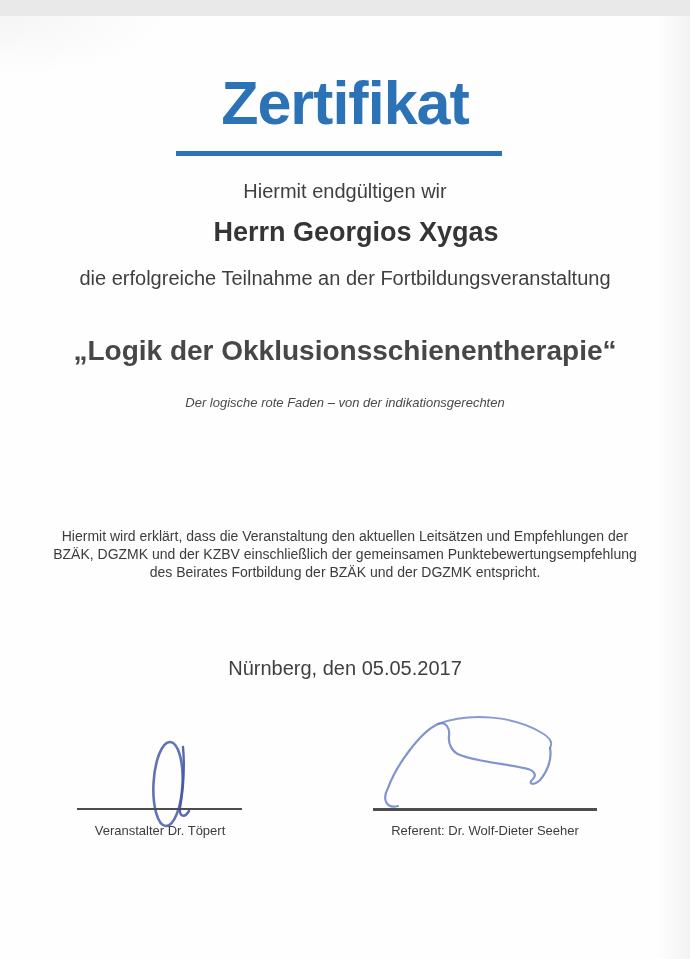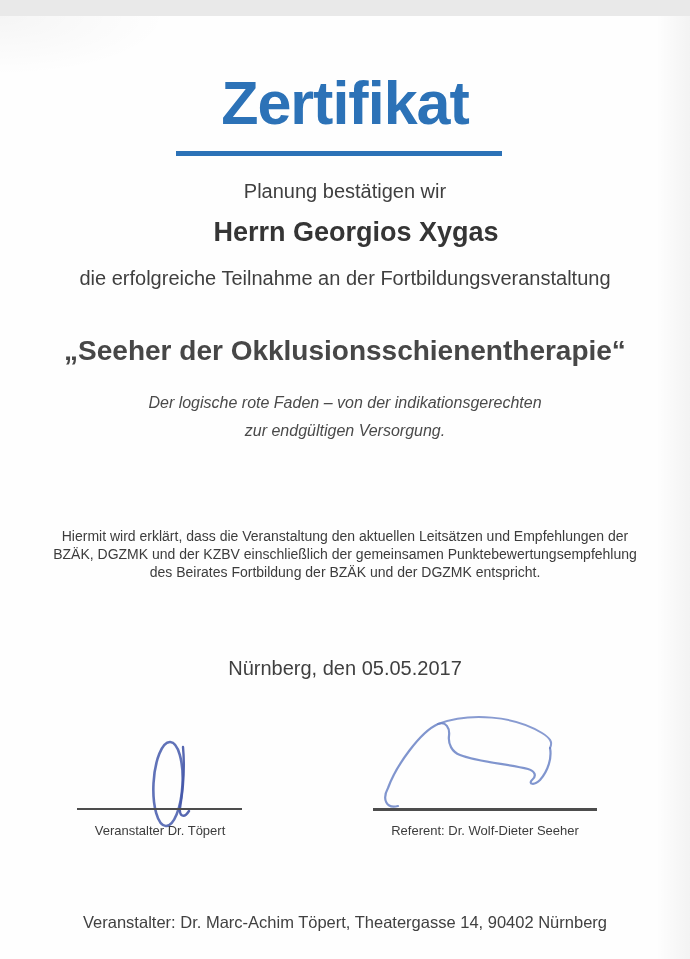--- a/index.html
+++ b/index.html
@@ -51,21 +51,21 @@
     width: 326px;
     height: 5px;
     background: #2c72b7;
   }
   .intro       { top: 164px; font-size: 20px; color: #3f3f3f; }
   .recipient   { top: 201px; font-size: 27px; font-weight: 700; color: #353535; padding-left: 22px; }
   .participation { top: 251px; font-size: 20px; color: #3f3f3f; }
   .course-title { top: 319px; font-size: 28px; font-weight: 600; color: #474747; }
   .subtitle {
     top: 373px;
-    font-size: 16px;
+    font-size: 13px;
     font-style: italic;
     line-height: 27.5px;
     color: #4a4a4a;
   }
   .declaration {
     top: 511px;
     font-size: 14px;
     line-height: 18.2px;
     color: #3c3c3c;
   }
@@ -97,31 +97,30 @@
   .footer { top: 897px; font-size: 16.5px; color: #414141; }
 </style>
 </head>
 <body>
 
 <div class="page">
 
   <div class="abs title">Zertifikat</div>
   <div class="title-underline"></div>
 
-  <div class="abs intro">Planung bestätigen wir</div>
+  <div class="abs intro">Hiermit endgültigen wir</div>
 
   <div class="abs recipient">Herrn Georgios Xygas</div>
 
   <div class="abs participation">die erfolgreiche Teilnahme an der Fortbildungsveranstaltung</div>
 
-  <div class="abs course-title">„Seeher der Okklusionsschienentherapie“</div>
+  <div class="abs course-title">„Logik der Okklusionsschienentherapie“</div>
 
   <div class="abs subtitle">
     <div>Der logische rote Faden – von der indikationsgerechten</div>
-    <div>zur endgültigen Versorgung.</div>
   </div>
 
   <div class="abs declaration">
     <div>Hiermit wird erklärt, dass die Veranstaltung den aktuellen Leitsätzen und Empfehlungen der</div>
     <div>BZÄK, DGZMK und der KZBV einschließlich der gemeinsamen Punktebewertungsempfehlung</div>
     <div>des Beirates Fortbildung der BZÄK und der DGZMK entspricht.</div>
   </div>
 
 
   <div class="abs date-line">Nürnberg, den 05.05.2017</div>
@@ -137,15 +136,14 @@
              C 148 76 154 78 160 72 C 168 63 172 50 170 40" fill="none" stroke="#6a82c6" stroke-width="2.2" stroke-linecap="round" opacity="0.85"></path>
     <path d="M 58 16 C 90 4 135 8 162 25 C 170 30 173 34 170 40" fill="none" stroke="#6a82c6" stroke-width="2" stroke-linecap="round" opacity="0.8"></path>
   </svg>
 
   <div class="sig-line left"></div>
   <div class="sig-line right"></div>
 
   <div class="sig-label left">Veranstalter Dr. Töpert</div>
   <div class="sig-label right">Referent: Dr. Wolf-Dieter Seeher</div>
 
-  <div class="abs footer">Veranstalter: Dr. Marc-Achim Töpert, Theatergasse 14, 90402 Nürnberg</div>
 
 </div>
 
 </body></html>

